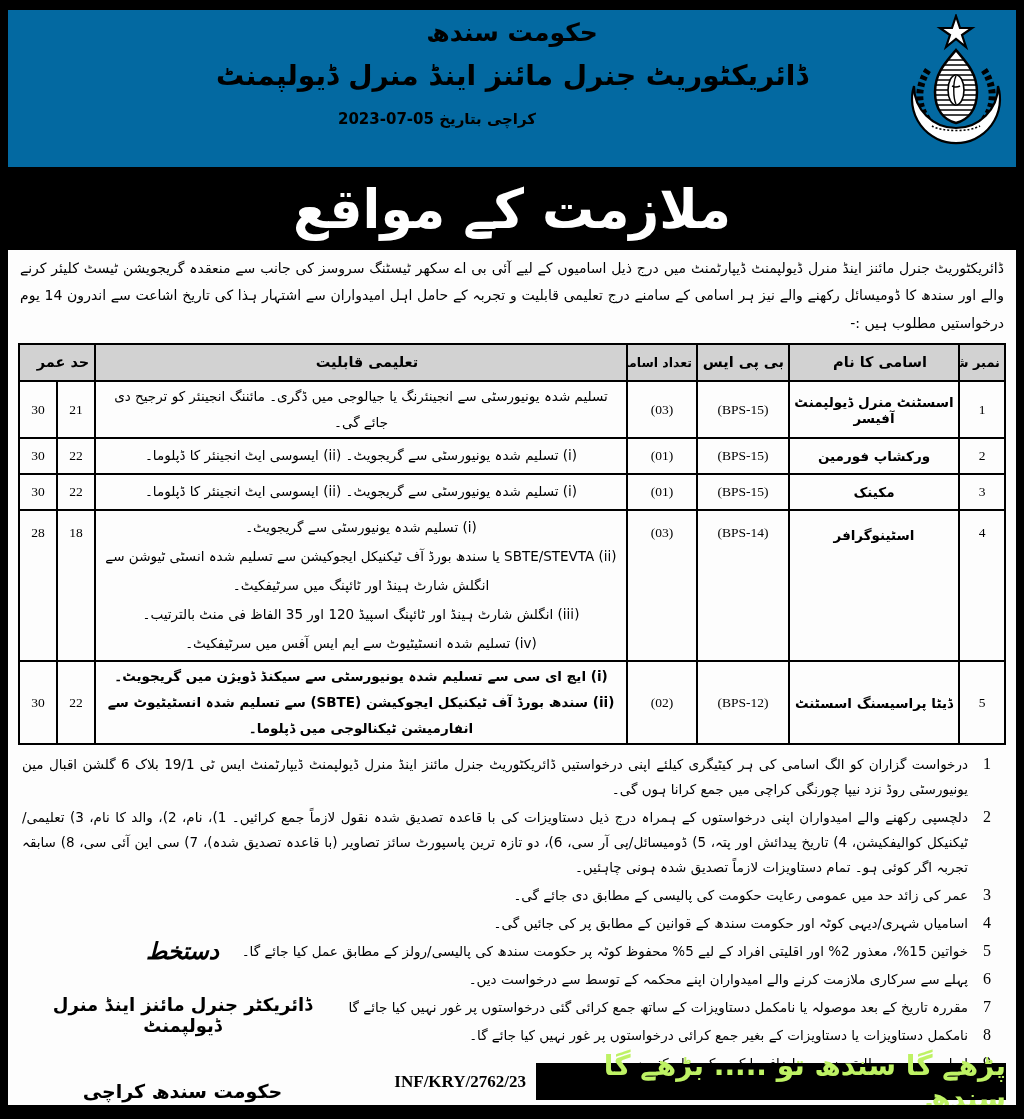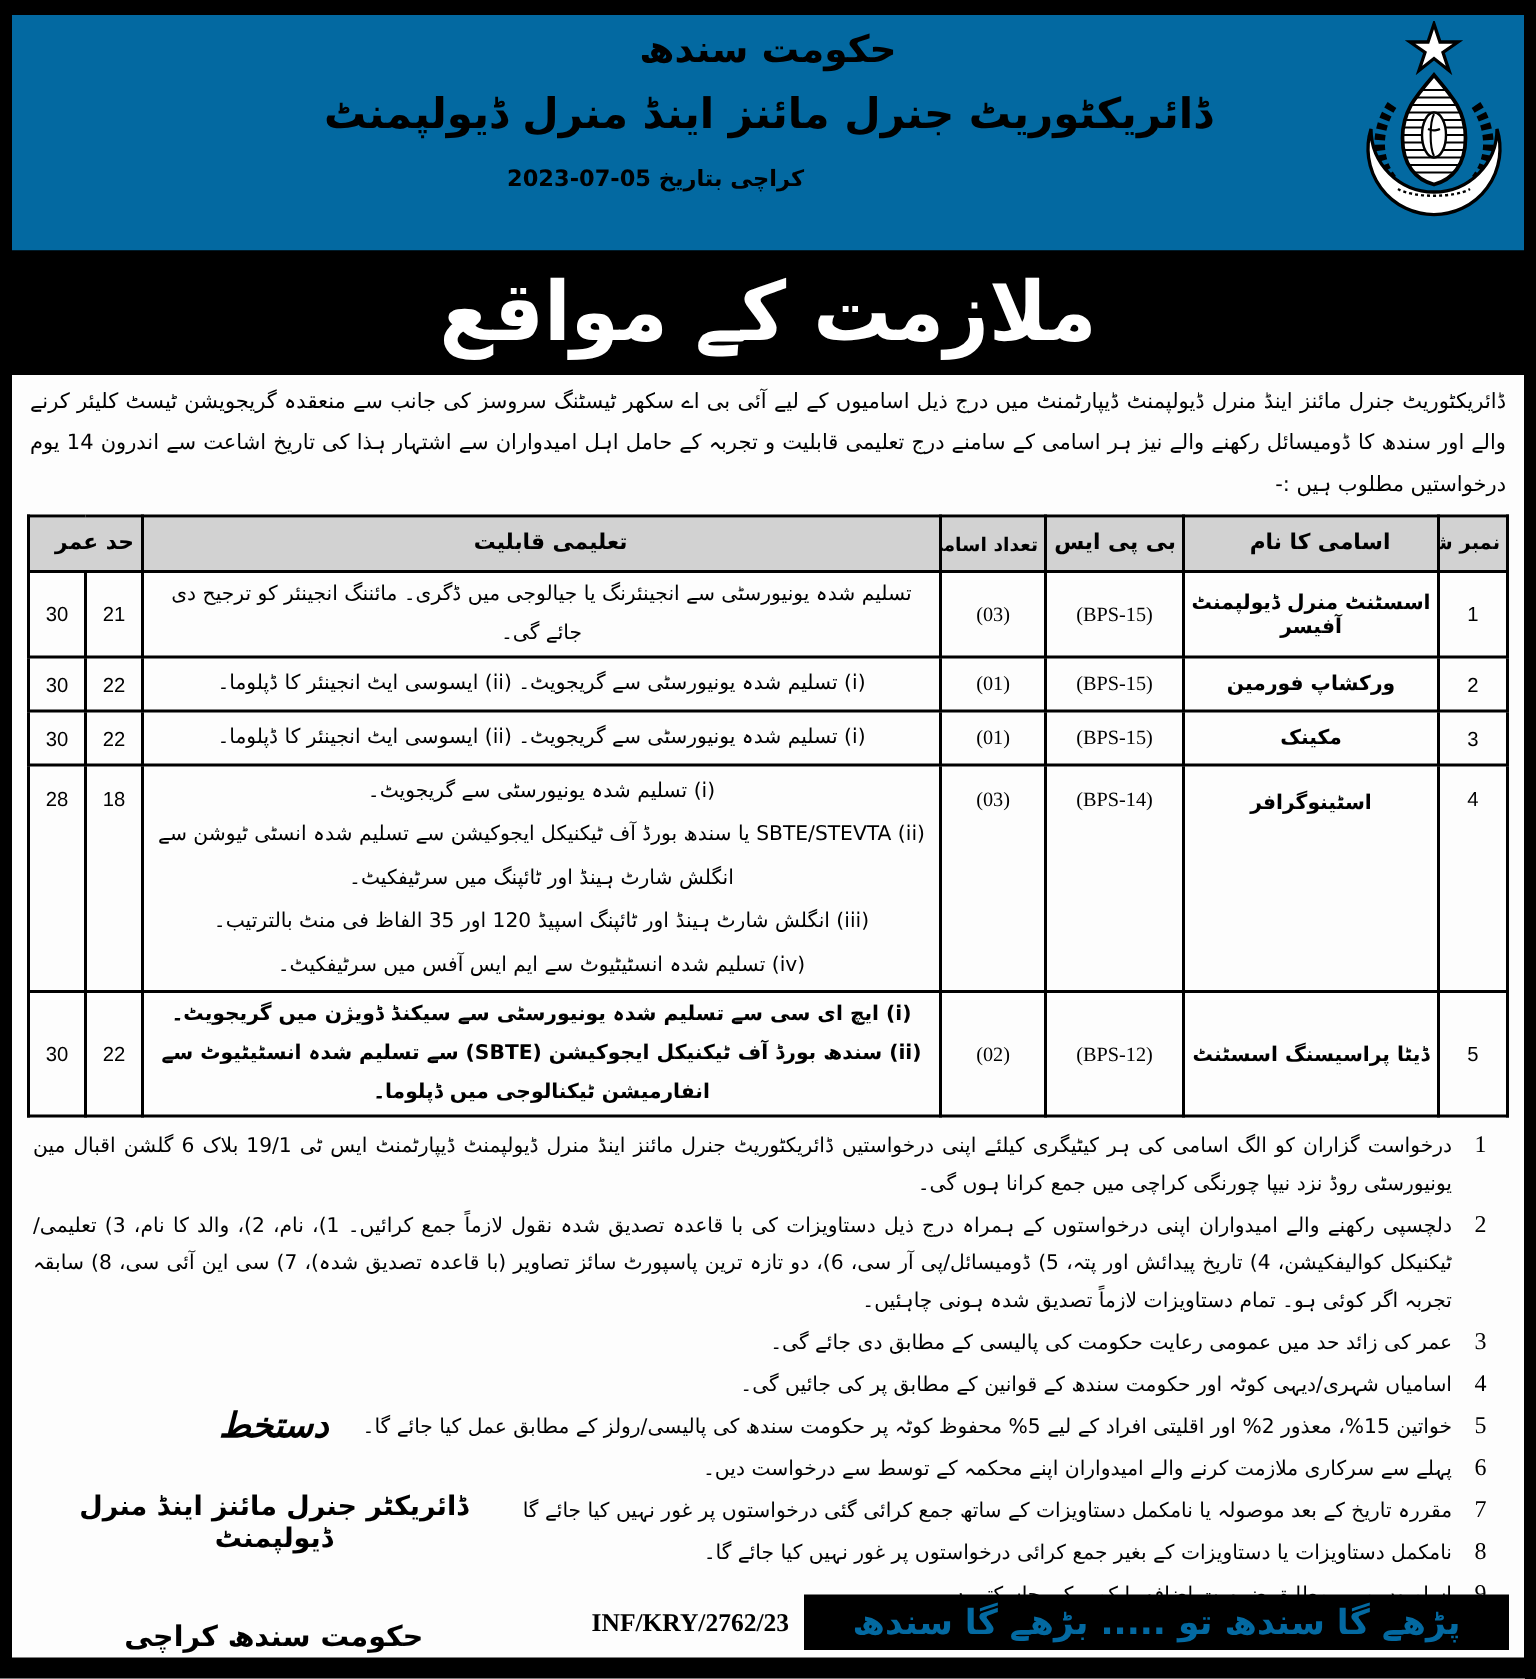--- a/index.html
+++ b/index.html
@@ -22,21 +22,21 @@
   
   .content { position:absolute; left:8px; right:8px; top:250px; bottom:14px; background:#fdfdfd; padding:5px 10px 0; direction:rtl; overflow:hidden; }
   .intro { font-size:14px; line-height:1.95; text-align:justify; margin:0 2px 6px; }
 
   table.jobs { width:100%; border-collapse:collapse; table-layout:fixed; }
   table.jobs th, table.jobs td { border:2px solid #000; padding:2px 4px; vertical-align:middle; }
   table.jobs thead th { background:#d2d2d2; font-size:14.5px; font-weight:bold; height:37px; white-space:nowrap; overflow:hidden;padding-left:16px; }
   table.jobs td { font-size:13.5px; text-align:center; }
   .col-sr { width:46px; } .col-post { width:170px; } .col-bps { width:92px; }
   .col-count { width:70px; } .col-qual { width:auto; } .col-age { width:38px; }
-  td.sr, td.age { font-family:Liberation Sans, sans-serif; font-size:17px;margin-top:27px; }
+  td.sr, td.age { font-family:Liberation Serif, serif; font-size:17px;margin-top:27px; }
   td.bps, td.count { font-family:"Liberation Serif", serif; font-size:15px; }
   td.post { font-size:14px; font-weight:bold; }
   td.qual { white-space:pre-line; line-height:1.9; padding:4px 10px; }
   tr.r-small td { height:36px; }
   tr.r-tall td.qual { line-height:2.15; }
   tr.r5 td.qual { line-height:1.9;font-weight:bold; }
 
   
   .notes { margin-top:7px; }
   .note { display:flex; direction:rtl; margin-bottom:3px; }
@@ -47,21 +47,21 @@
   
   .signature { position:absolute; left:22px; top:688px; width:305px; text-align:center; direction:rtl; }
   .sig-label { font-size:23px; font-weight:bold; font-style:italic; }
   .sig-line1 { font-size:18px; font-weight:bold; margin-top:30px; }
   .sig-line2 { font-size:19px; font-weight:bold; margin-top:44px; }
 
   
   .footer-row { position:absolute; left:10px; right:10px; bottom:5px; height:37px; direction:ltr; display:flex; justify-content:flex-end; align-items:center; gap:10px; }
   .inf-ref { font-family:"Liberation Serif", serif; font-weight:bold; font-size:17px; }
   .slogan-box { background:#000; width:470px; height:37px; display:flex; align-items:center; justify-content:center; }
-  .slogan-text { color:#0369a1; font-size:23px; font-weight:900; direction:rtl; }
+  .slogan-text { color:#bef264; font-size:28px; font-weight:900; direction:rtl; }
 </style>
 </head>
 <body>
 
 <div class="header">
   <svg class="emblem" viewBox="0 0 108 145" xmlns="http://www.w3.org/2000/svg">
     <polygon points="54,2 58,14 70,14 60,21 64,33 54,25 44,33 48,21 38,14 50,14" fill="#fff" stroke="#000" stroke-width="2.2"></polygon>
     <defs>
         <clipPath id="drop">
           <path d="M54 36 C42 50 33 60 33 78 C33 96 42 106 54 109 C66 106 75 96 75 78 C75 60 66 50 54 36 Z"></path>

